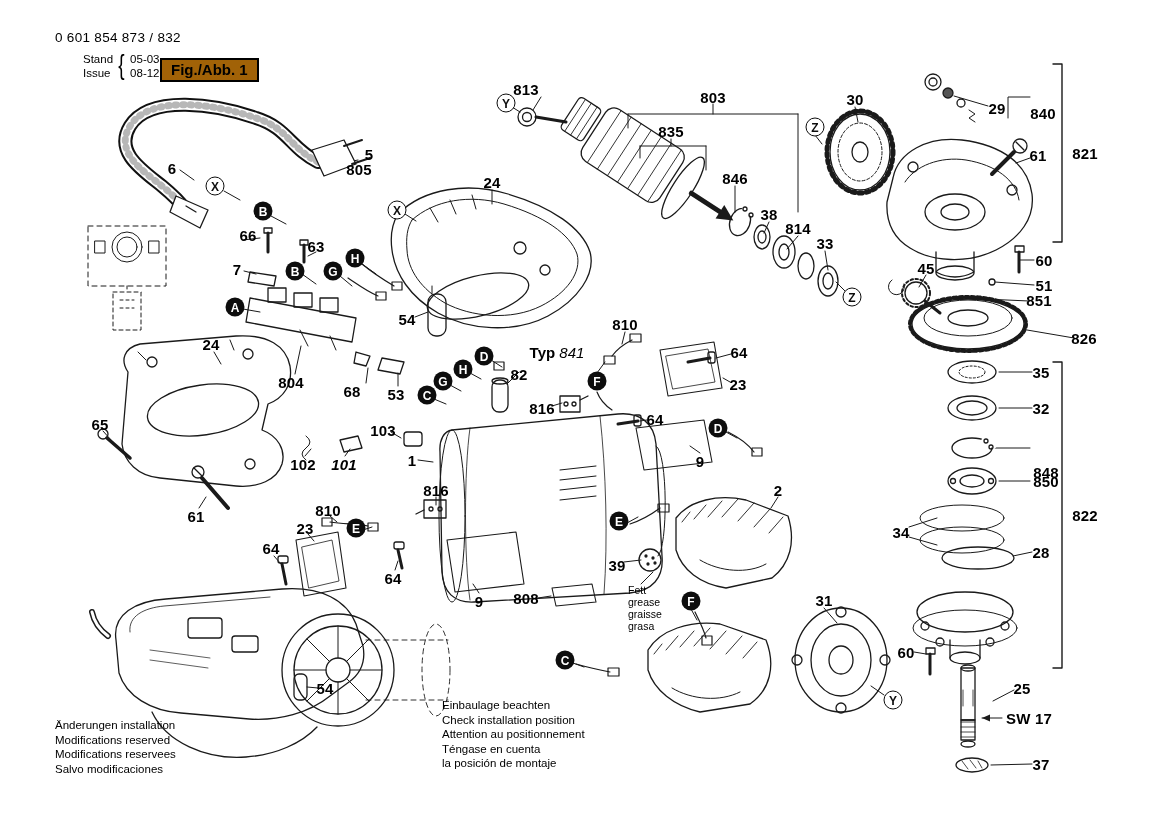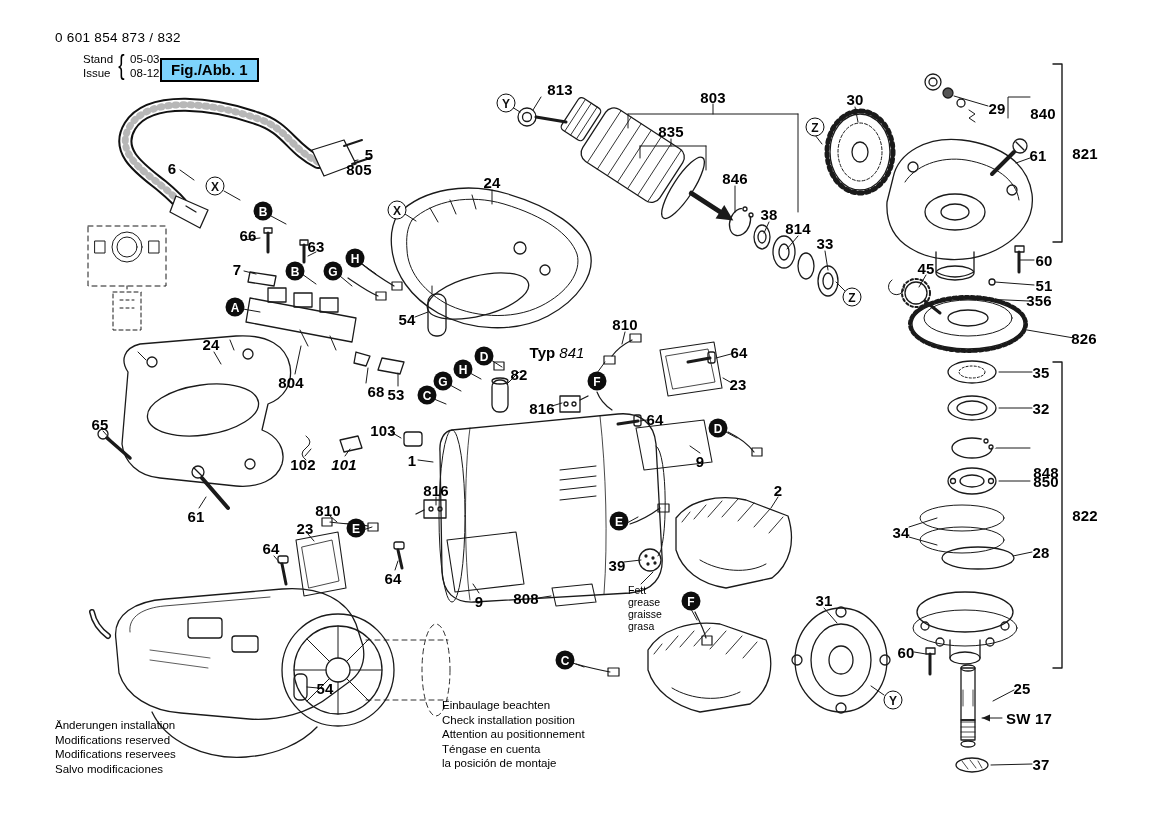--- a/index.html
+++ b/index.html
@@ -25,21 +25,21 @@
   .typ-prefix { font-weight:bold; }
   .typ-value { font-style:italic; font-family:Liberation Sans, sans-serif; }
 
   .header { position:absolute; left:55px; top:30px; z-index:6; }
   .doc-number { font-size:13.5px; letter-spacing:.3px; }
   .revision { margin-top:5px; display:flex; align-items:center; gap:3px; font-size:11.5px;margin-left:28px; }
   .rev-col div { line-height:14px; }
   .rev-brace { font-size:27px; font-weight:300; transform:scaleX(.7); margin:0 1px; }
   .fig-box {
     position:absolute; left:160px; top:58px; border:2.5px solid #000;
-    padding:1px 9px 2px; font-weight:bold; font-size:15px; z-index:6; background:#7dd3fc;
+    padding:1px 9px 2px; font-weight:bold; font-size:15px; z-index:6; background:#a16207;
   }
   .grease-note  { position:absolute; left:628px; top:584px; font-size:10.5px; line-height:12px; z-index:6; }
   .install-note { position:absolute; left:415px; top:698px; font-size:11.5px; line-height:14.5px; z-index:6;margin-left:27px; }
   .footer-note  { position:absolute; left:55px;  top:718px; font-size:11.5px; line-height:14.5px; z-index:6; }
 </style>
 </head>
 <body>
 
 <div class="stage">
 
@@ -386,21 +386,21 @@
       <div class="rev-col">
         <div>05-03</div>
         <div>08-12-05</div>
       </div>
     </div>
   </div>
 
   <div class="fig-box">Fig./Abb. 1</div>
 
   <div id="labels-layer">
-      <div class="plabel num" style="left: 560px; top: 89px;">813</div>
+      <div class="plabel num" style="left: 526px; top: 89px;">813</div>
       <div class="plabel circle-outline" style="left: 506px; top: 103px;">Y</div>
       <div class="plabel num" style="left: 671px; top: 131px;">835</div>
       <div class="plabel num" style="left: 713px; top: 97px;">803</div>
       <div class="plabel num" style="left: 855px; top: 99px;">30</div>
       <div class="plabel num" style="left: 997px; top: 108px;">29</div>
       <div class="plabel num" style="left: 1043px; top: 97px; margin-top: 16px;">840</div>
       <div class="plabel num" style="left: 1038px; top: 155px;">61</div>
       <div class="plabel num" style="left: 1085px; top: 153px;">821</div>
       <div class="plabel circle-outline" style="left: 815px; top: 127px;">Z</div>
       <div class="plabel num" style="left: 369px; top: 154px;">5</div>
@@ -418,26 +418,26 @@
       <div class="plabel num" style="left: 236px; top: 235px; padding-left: 24px;">66</div>
       <div class="plabel num" style="left: 316px; top: 246px;">63</div>
       <div class="plabel num" style="left: 237px; top: 269px;">7</div>
       <div class="plabel circle-filled" style="left: 295px; top: 271px;">B</div>
       <div class="plabel circle-filled" style="left: 333px; top: 271px;">G</div>
       <div class="plabel circle-filled" style="left: 355px; top: 258px;">H</div>
       <div class="plabel circle-filled" style="left: 235px; top: 307px;">A</div>
       <div class="plabel num" style="left: 407px; top: 319px;">54</div>
       <div class="plabel num" style="left: 1044px; top: 260px;">60</div>
       <div class="plabel num" style="left: 1044px; top: 285px;">51</div>
-      <div class="plabel num" style="left: 1039px; top: 300px;">356</div>
+      <div class="plabel num" style="left: 1039px; top: 300px;">851</div>
       <div class="plabel num" style="left: 926px; top: 268px;">45</div>
       <div class="plabel num" style="left: 1084px; top: 338px;">826</div>
       <div class="plabel num" style="left: 211px; top: 344px;">24</div>
       <div class="plabel num" style="left: 291px; top: 382px;">804</div>
-      <div class="plabel num" style="left: 376px; top: 391px;">68</div>
+      <div class="plabel num" style="left: 352px; top: 391px;">68</div>
       <div class="plabel num" style="left: 396px; top: 394px;">53</div>
       <div class="plabel circle-filled" style="left: 427px; top: 395px;">C</div>
       <div class="plabel circle-filled" style="left: 443px; top: 381px;">G</div>
       <div class="plabel circle-filled" style="left: 463px; top: 369px;">H</div>
       <div class="plabel circle-filled" style="left: 484px; top: 356px;">D</div>
       <div class="plabel num" style="left: 519px; top: 374px;">82</div>
       <div class="plabel typ" style="left: 557px; top: 352px;"><span class="typ-prefix">Typ</span><span class="typ-value"> 841</span></div>
       <div class="plabel num" style="left: 625px; top: 324px;">810</div>
       <div class="plabel circle-filled" style="left: 597px; top: 381px;">F</div>
       <div class="plabel num" style="left: 739px; top: 352px;">64</div>

